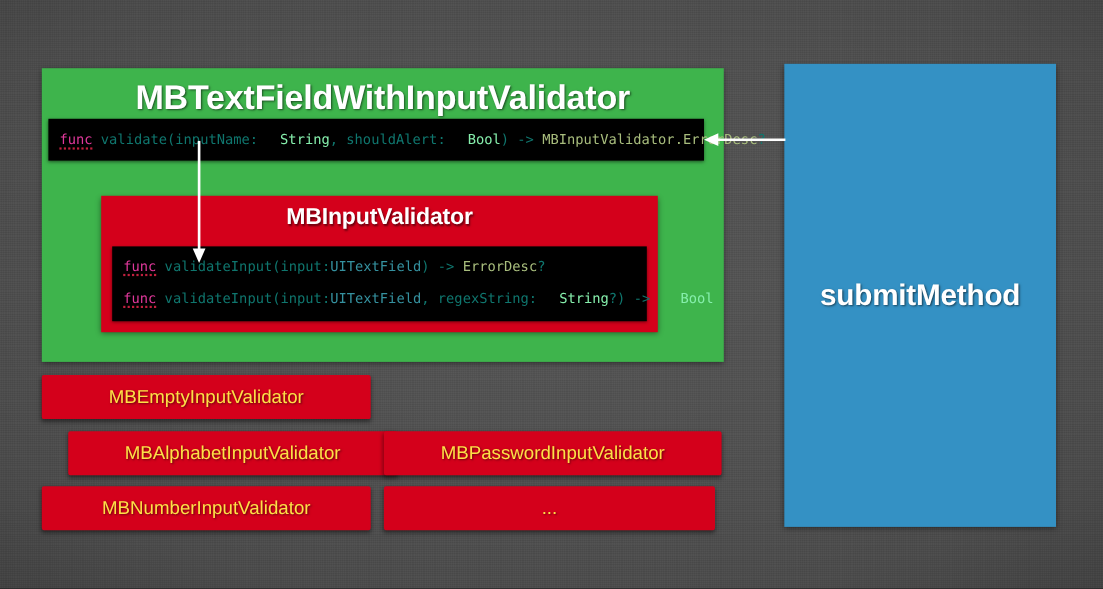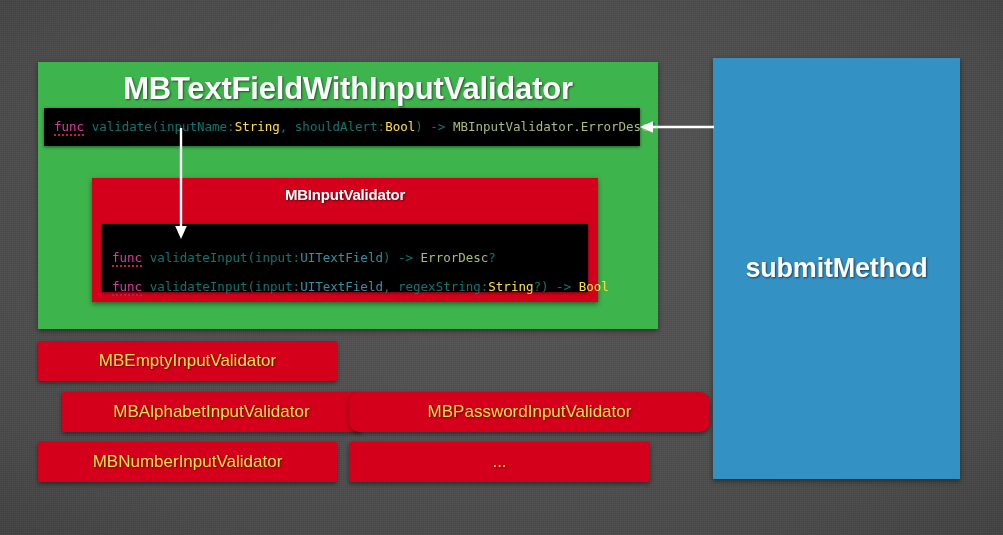--- a/index.html
+++ b/index.html
@@ -84,21 +84,21 @@
     white-space: nowrap;
     font-size: 12.5px;
     line-height: 15px;
     letter-spacing: 0px;
   }
   .kw {
     color: #e0389b;
     border-bottom: 2px dotted #c0203f;
     padding-bottom: 0px;
   }
-  .type-cyan { color: #fde047; }
+  .type-cyan { color: #86efac; margin-left: 20px; }
   .type-teal { color: #35919f; }
   .type-sage { color: #a8bd7d; }
   .plain { color: #0f766e; margin-top: 16px; }
 
   #code-outer {
     left: 44px;
     top: 108px;
     width: 596px;
     height: 38px;
     padding: 11px 0 0 10px;
@@ -110,28 +110,28 @@
     top: 178px;
     width: 506px;
     height: 124px;
     background: #d4001b;
   }
   #red-inner-title {
     position: absolute;
     left: 0;
     top: 8px;
     width: 506px;
-    font-size: 15px;
+    font-size: 21px;
   }
   #code-inner {
     left: 102px;
     top: 224px;
     width: 486px;
     height: 68px;
-    padding: 26px 0 0 10px;
+    padding: 10px 0 0 10px;
   }
   #code-inner .code-line + .code-line { margin-top: 14px; }
 
   
   .chip {
     position: absolute;
     background: #d4001b;
     border-radius: 2px;
     display: flex;
     align-items: center;
@@ -196,21 +196,21 @@
   <div class="chip" style="left:38px; top:341px; width:299px; height:40px;">
     <span>MBEmptyInputValidator</span>
   </div>
   <div class="chip" style="left:38px; top:392px; width:299px; height:40px;margin-left:24px;">
     <span>MBAlphabetInputValidator</span>
   </div>
   <div class="chip" style="left:38px; top:442px; width:299px; height:40px;">
     <span>MBNumberInputValidator</span>
   </div>
 
-  <div class="chip" style="left:349px; top:392px; width:361px; height:40px;border-radius:10px;">
+  <div class="chip" style="left:349px; top:392px; width:307px; height:40px;">
     <span>MBPasswordInputValidator</span>
   </div>
   <div class="chip" style="left:349px; top:442px; width:301px; height:40px;">
     <span>...</span>
   </div>
 
   <div class="node" id="blue-box">
     <div class="box-title" id="blue-title">submitMethod</div>
   </div>
 

